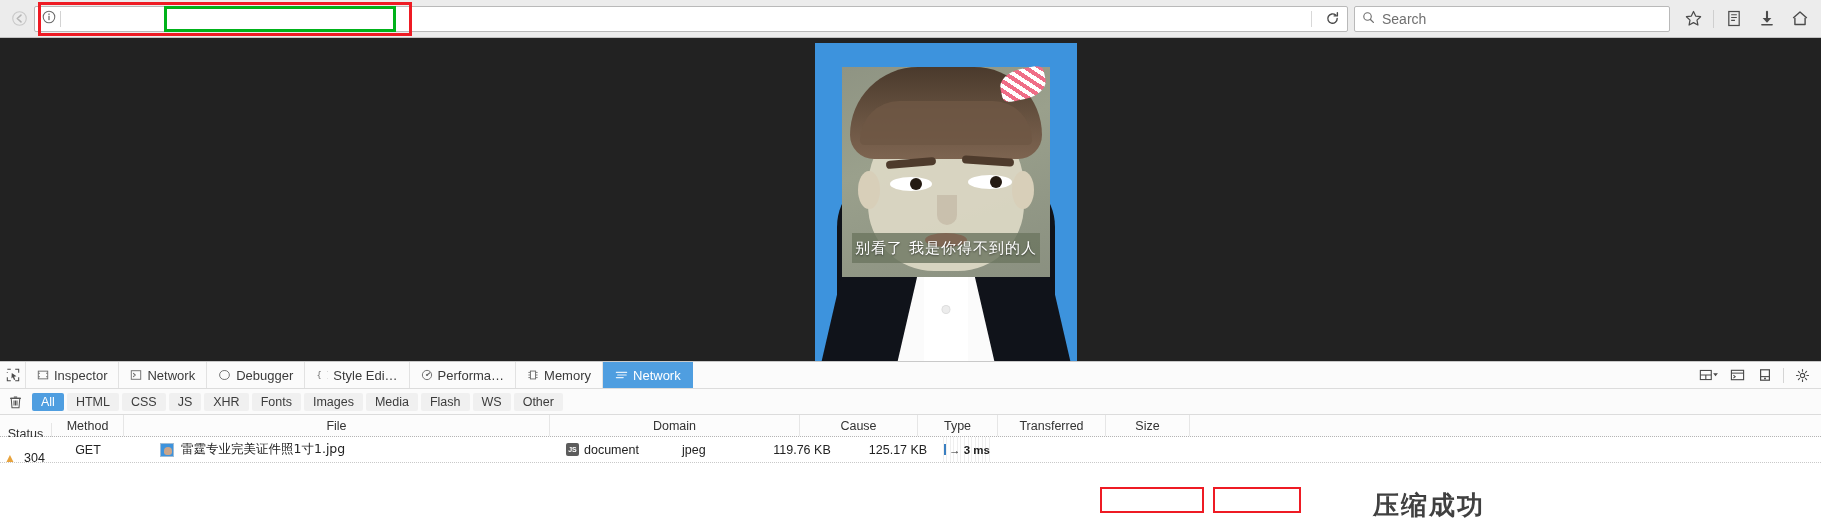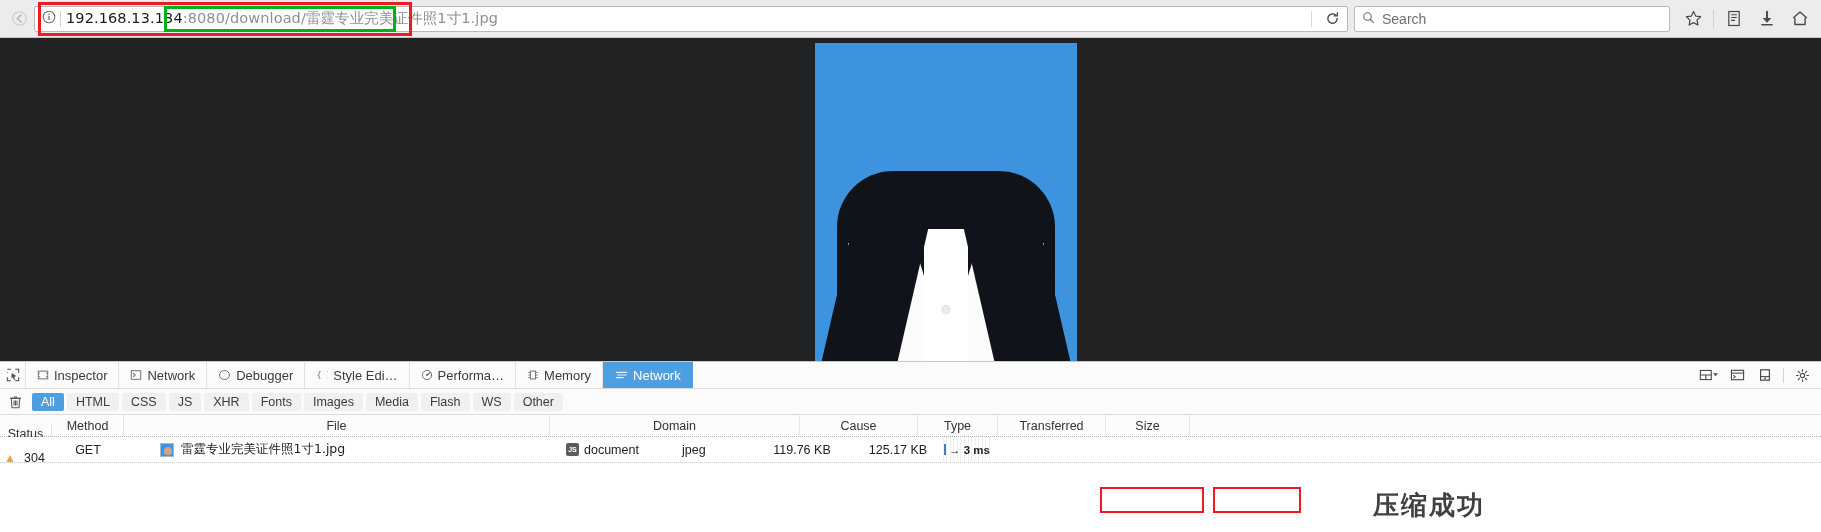--- a/index.html
+++ b/index.html
@@ -189,21 +189,20 @@
   <div class="urlwrap">
     <div class="urlbar">
       <span class="ident">
         <svg width="14" height="14" viewBox="0 0 16 16" aria-hidden="true">
           <circle cx="8" cy="8" r="6.6" fill="none" stroke="#6b6b6b" stroke-width="1.2"></circle>
           <rect x="7.3" y="6.6" width="1.4" height="5" fill="#6b6b6b"></rect>
           <rect x="7.3" y="4" width="1.4" height="1.6" fill="#6b6b6b"></rect>
         </svg>
       </span>
       <span class="vsep"></span>
-      <span class="urltext cjk"><span class="host">192.168.13.134</span><span class="dim">:8080</span><span class="dim">/download/雷霆专业完美证件照1寸1.jpg</span></span>
       <span class="reloadcell">
         <span class="urlsep"></span>
         <span class="reload">
           <svg width="15" height="15" viewBox="0 0 16 16" aria-hidden="true">
             <path d="M13 8a5 5 0 1 1-1.6-3.6" fill="none" stroke="#4a4a4a" stroke-width="1.5" stroke-linecap="round"></path>
             <path d="M13.2 1.8 V5.2 H9.8" fill="none" stroke="#4a4a4a" stroke-width="1.5" stroke-linecap="round" stroke-linejoin="round"></path>
           </svg>
         </span>
       </span>
     </div>
@@ -254,20 +253,41 @@
   <div class="photo">
     <div class="neck"></div>
     <div class="suit"></div>
     <div class="shirtL"></div>
     <div class="shirtR"></div>
     <div class="shirtMid"></div>
     <div class="lapelL"></div>
     <div class="lapelR"></div>
     <div class="btn1"></div>
 
+    <div class="face">
+      <div class="skin"></div>
+      <div class="earL"></div>
+      <div class="earR"></div>
+      <div class="hair"></div>
+      <div class="hairfringe"></div>
+      <div class="bow"></div>
+      <div class="browL"></div>
+      <div class="browR"></div>
+      <div class="eyeL">
+        <span class="pupil" style="left:20px;"></span>
+      </div>
+      <div class="eyeR">
+        <span class="pupil" style="left:22px;"></span>
+      </div>
+      <div class="nose"></div>
+      <div class="lips"></div>
+      <div class="caption">
+        <span class="cjk">别看了 我是你得不到的人</span>
+      </div>
+    </div>
   </div>
 </div>
 
 <div class="devtools">
 
   <div class="dt-tabs">
     <div class="dt-picker">
       <svg width="14" height="14" viewBox="0 0 16 16" aria-hidden="true">
         <path d="M1.5 1.5h4M10.5 1.5h4v4M14.5 10.5v4h-4M5.5 14.5h-4v-4M1.5 5.5v-1" fill="none" stroke="#4a4a4a" stroke-width="1.2"></path>
         <path d="M6.6 5.6 12 9.4 9.2 9.9 10.6 13 9.2 13.6 7.8 10.5 6.2 12Z" fill="#4a4a4a"></path>

